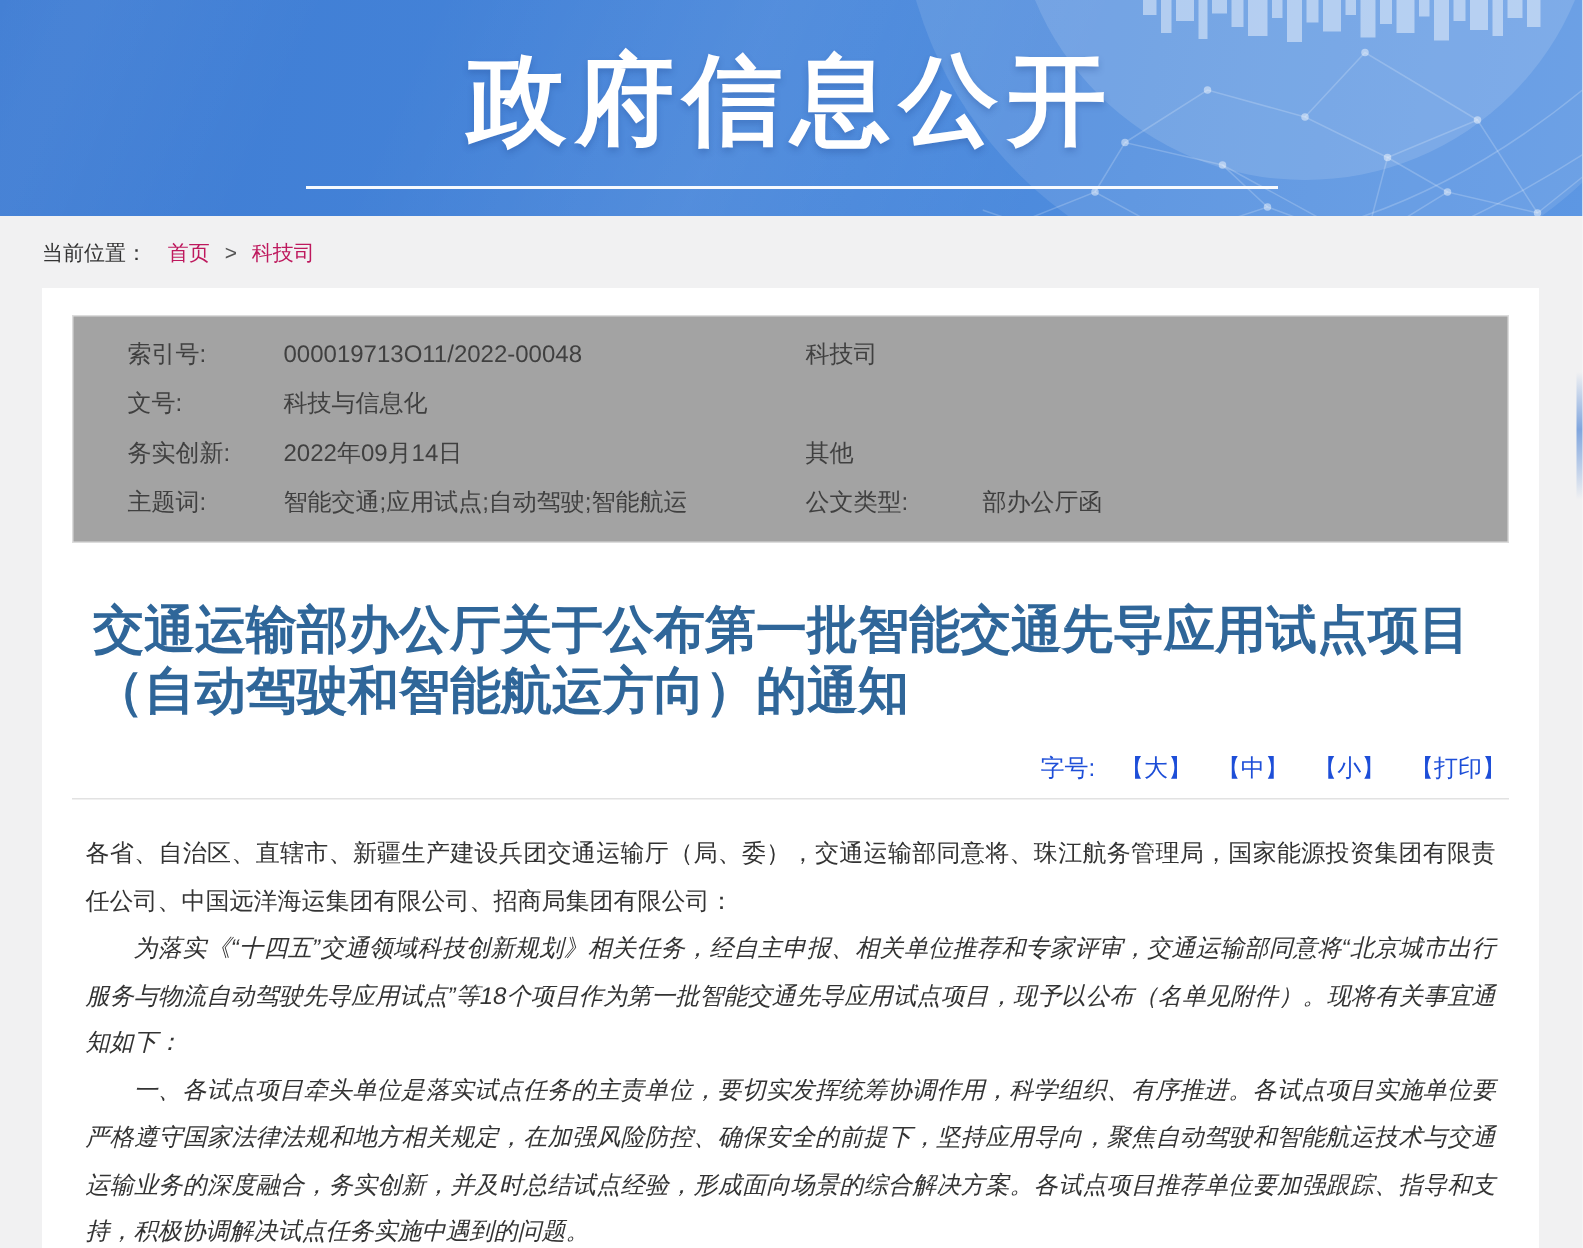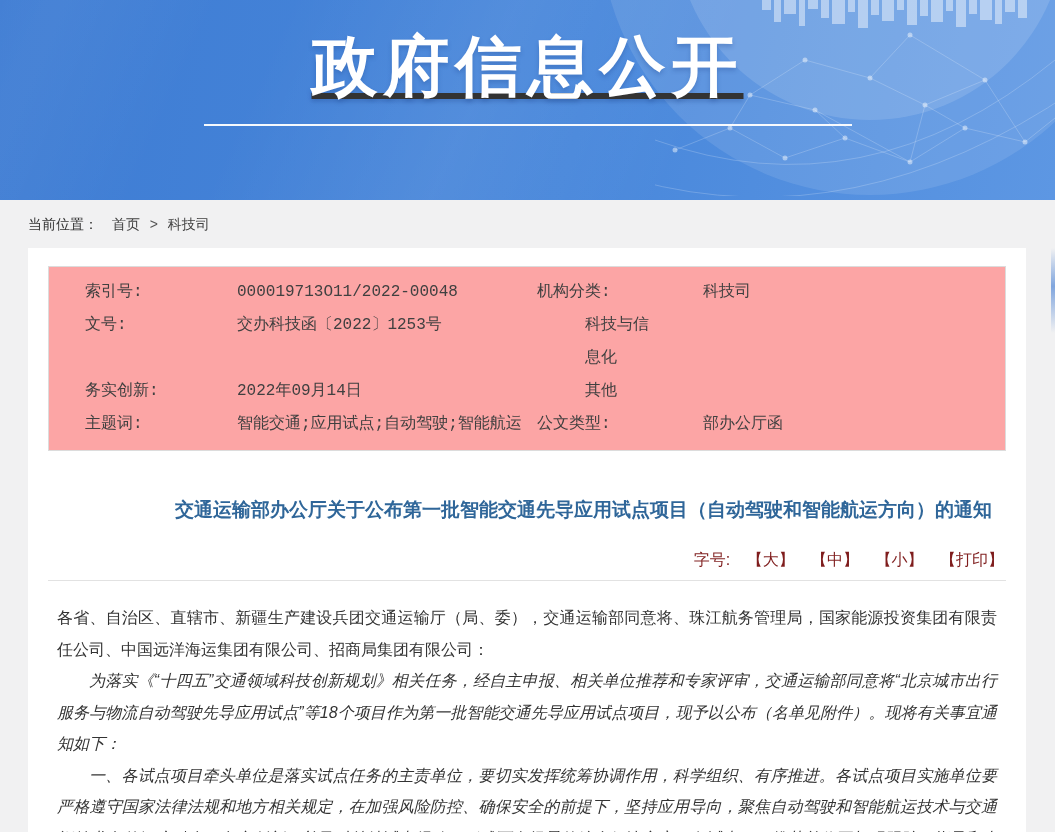--- a/index.html
+++ b/index.html
@@ -5,24 +5,23 @@
   * { margin: 0; padding: 0; box-sizing: border-box; }
   html, body {
     width: 1055px; height: 832px; overflow: hidden;
     background: #f1f1f2;
     font-family: "Liberation Sans", "DejaVu Sans", sans-serif;
     color: #333;
   }
 
   
   .banner {
-    position: relative; width: 1055px; height: 200px;
+    position: relative; width: 1055px; height: 144px;
     background: linear-gradient(100deg, #3e7cd3 0%, #4887db 55%, #5d97e3 100%);
     overflow: hidden;
-    text-decoration: underline;
   }
   .banner .circle-outer {
     position: absolute; width: 540px; height: 540px; border-radius: 50%;
     right: -85px; top: -345px; background: rgba(255,255,255,0.10);
   }
   .banner .circle-inner {
     position: absolute; width: 390px; height: 390px; border-radius: 50%;
     right: -10px; top: -270px; background: rgba(255,255,255,0.13);
   }
   .banner .streak {
@@ -44,55 +43,54 @@
     position: relative; z-index: 3;
     width: 648px; height: 2px; background: #fff;
     margin: 12px auto 0 auto; opacity: .95;
   }
 
   
   .breadcrumb {
     padding: 16px 0 14px 28px;
     font-size: 14px; color: #333;
   }
-  .breadcrumb a { color: #404040; text-decoration: none; cursor: pointer; }
+  .breadcrumb a { color: #be185d; text-decoration: none; cursor: pointer; }
   .breadcrumb .sep { margin: 0 6px; color: #555; }
   .breadcrumb .bc-label { margin-right: 10px; font-family: Liberation Mono, monospace; }
 
   
   .card {
     margin-left: 28px; width: 998px; min-height: 600px;
     background: #fff; padding: 18px 20px 40px 20px;
   }
 
   
   .meta-table {
-    background: #fca5a5; border: 1px solid #dcdcdc;
+    background: #a3a3a3; border: 1px solid #dcdcdc;
     padding: 9px 0 9px 36px;
-    font-family: Liberation Mono, monospace;
   }
   .meta-row {
     display: grid;
     grid-template-columns: 104px 348px 118px auto;
     line-height: 33px; font-size: 16px;
   }
   .meta-label { color: #404040; }
-  .meta-value { color: #404040; margin-left: 48px; }
+  .meta-value { color: #404040; }
 
   
   .doc-title {
     margin: 38px auto 0 auto; max-width: 930px;
-    text-align: right; color: #2f6699;
-    font-size: 19px; font-weight: bold; line-height: 41px;
+    text-align: left; color: #2f6699;
+    font-size: 34px; font-weight: bold; line-height: 41px;
   }
 
   
   .controls {
     margin-top: 20px; text-align: right;
-    font-size: 16px; color: #7f1d1d; padding-right: 2px;
+    font-size: 16px; color: #1d4ed8; padding-right: 2px;
   }
   .controls .ctl { margin-left: 12px; cursor: pointer; }
   .divider { border-bottom: 1px solid #e2e2e2; margin-top: 9px; }
 
   
   .article {
     margin-top: 21px; padding: 0 9px;
     font-size: 16px; line-height: 31.5px;
     text-align: justify; color: #333;
   }
@@ -180,26 +178,24 @@
   <span class="sep">&gt;</span>
   <a>科技司</a>
 </div>
 
 <div class="card">
 
   <div class="meta-table">
     <div class="meta-row">
       <span class="meta-label">索引号:</span>
       <span class="meta-value">000019713O11/2022-00048</span>
-      <span class="meta-label">机构分类:</span>
       <span class="meta-value">科技司</span>
     </div>
     <div class="meta-row">
       <span class="meta-label">文号:</span>
-      <span class="meta-value">交办科技函〔2022〕1253号</span>
       <span class="meta-value">科技与信息化</span>
     </div>
     <div class="meta-row">
       <span class="meta-label">务实创新:</span>
       <span class="meta-value">2022年09月14日</span>
       <span class="meta-value">其他</span>
     </div>
     <div class="meta-row">
       <span class="meta-label">主题词:</span>
       <span class="meta-value">智能交通;应用试点;自动驾驶;智能航运</span>

